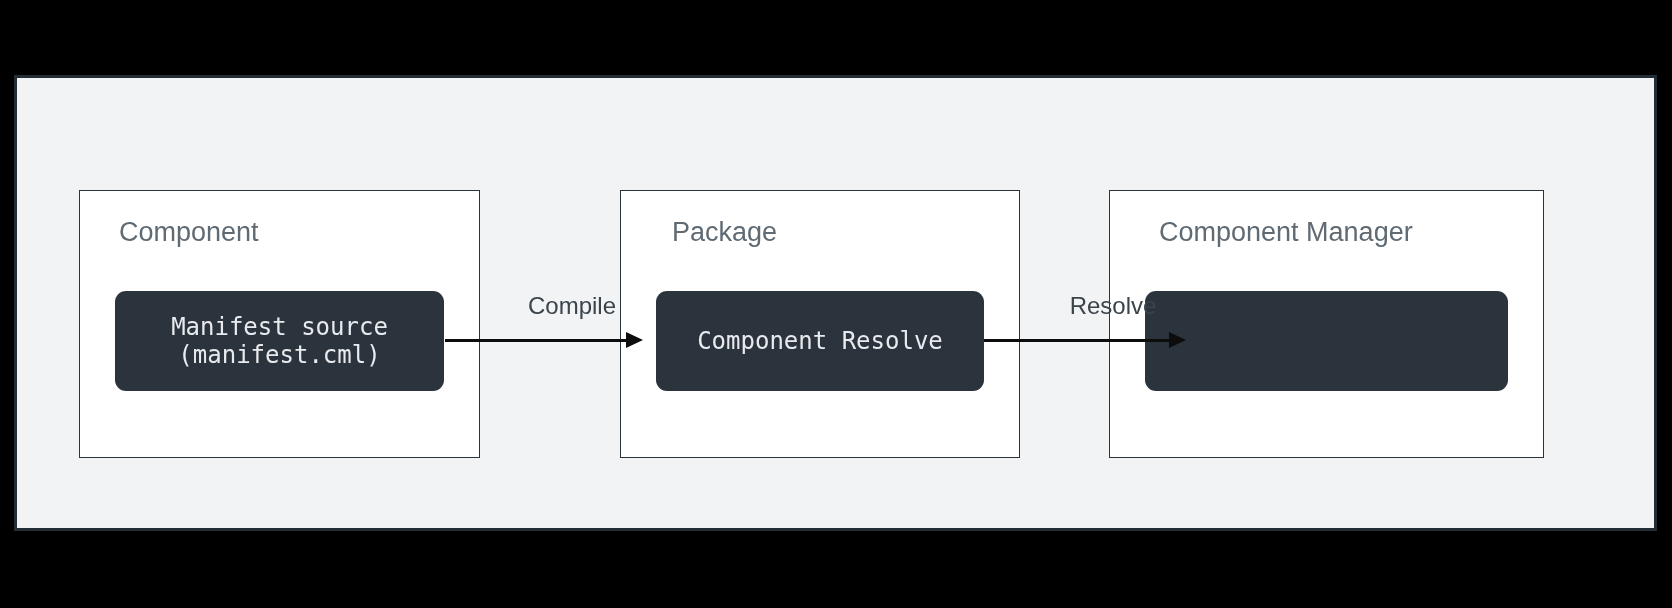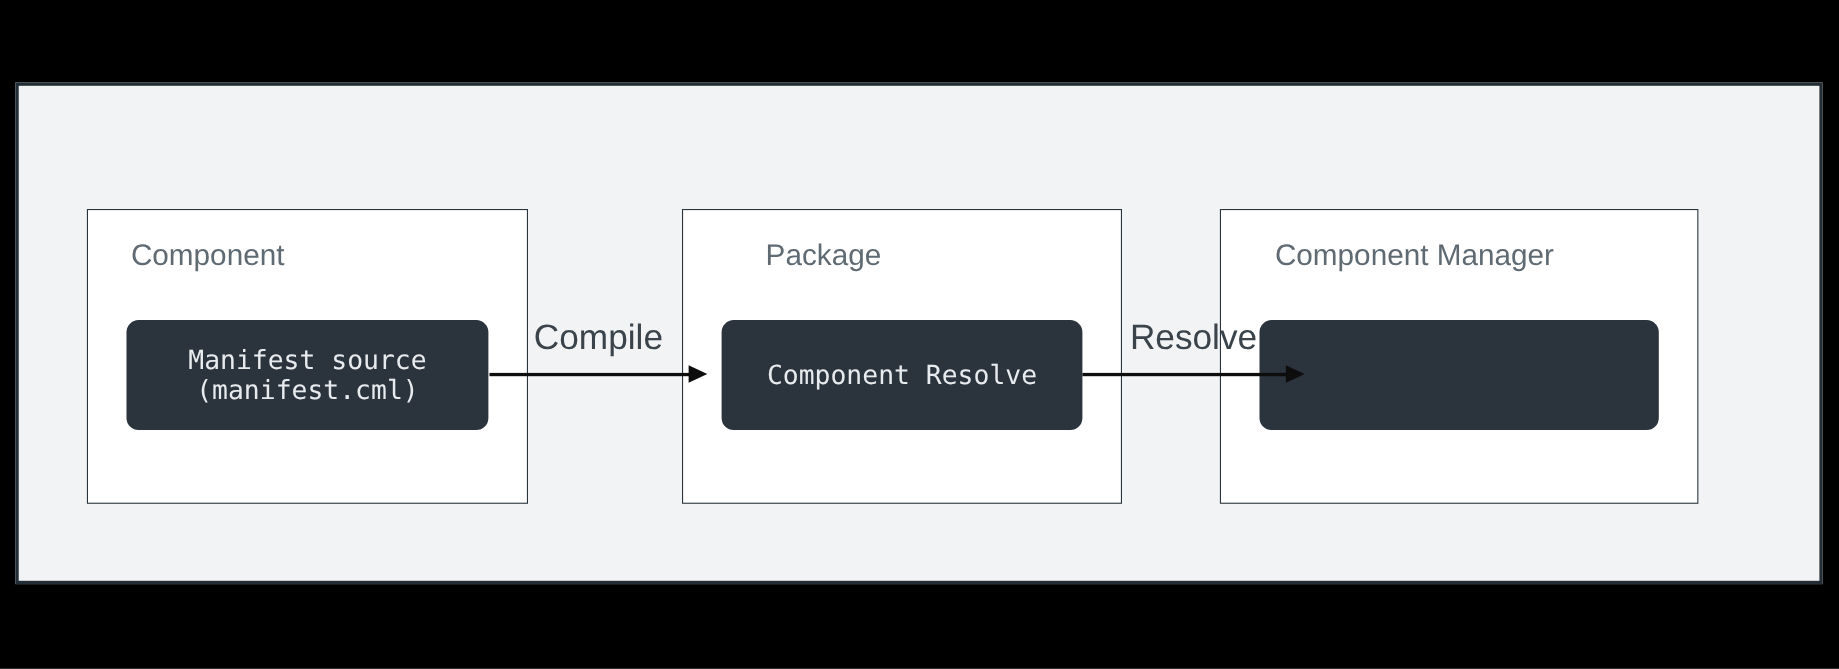--- a/index.html
+++ b/index.html
@@ -38,21 +38,21 @@
   .node.n0{left:79px;width:401px;}
   .node.n1{left:620px;width:400px;}
   .node.n2{left:1109px;width:435px;}
   .node-label{
     position:absolute;top:26px;
     font-size:27px;line-height:30px;
     color:var(--node-label);
     white-space:nowrap;
   }
   .n0 .node-label{left:39px;}
-  .n1 .node-label{left:51px;margin-left:24px;}
+  .n1 .node-label{left:51px;}
   .n2 .node-label{left:49px;}
   .chip{
     position:absolute;left:35px;right:35px;top:100px;height:100px;
     box-sizing:border-box;
     background:var(--chip-bg);
     border-radius:11px;
     display:flex;flex-direction:column;align-items:center;justify-content:center;
     color:var(--chip-text);
     font-family:"DejaVu Sans Mono","Liberation Mono",monospace;
     font-size:24px;line-height:28px;
@@ -68,24 +68,25 @@
   .arrow-head{
     position:absolute;top:332px;width:0;height:0;
     border-top:8.5px solid transparent;
     border-bottom:8.5px solid transparent;
     border-left:17px solid var(--arrow);
   }
   .arrow-head.a0{left:626px;}
   .arrow-head.a1{left:1169px;}
   .arrow-label{
     position:absolute;top:290px;height:32px;
-    font-size:32px;line-height:32px;
+    font-size:24px;line-height:32px;
     color:var(--arrow-label);
     text-align:center;
     white-space:nowrap;
+    margin-left:28px;
   }
   .arrow-label.a0{left:445px;width:198px;}
   .arrow-label.a1{left:984px;width:202px;}
 </style>
 </head>
 <body>
 
 <div class="stage">
   <div class="panel"></div>
 

